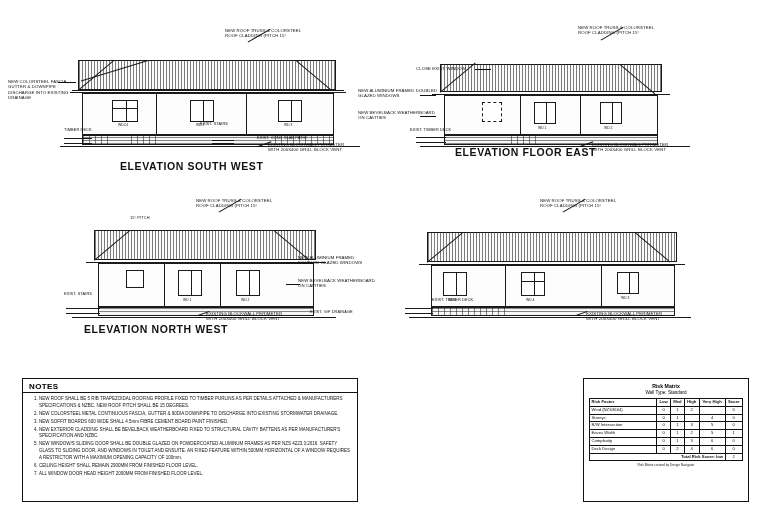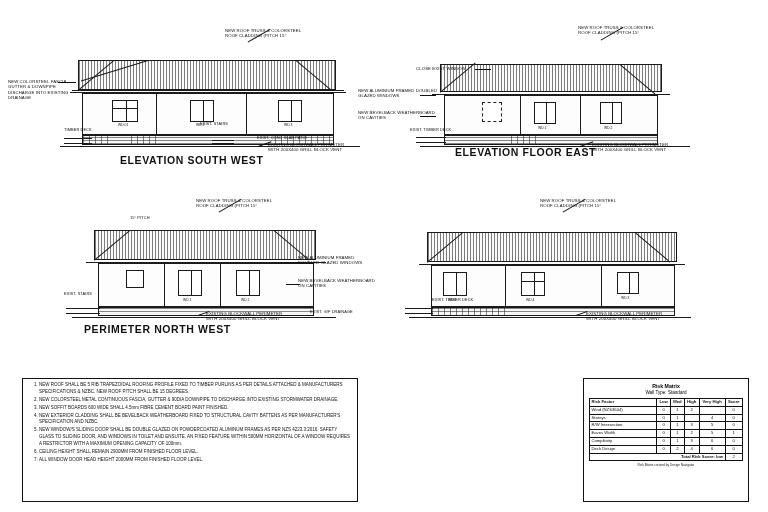--- a/index.html
+++ b/index.html
@@ -242,21 +242,21 @@
 
     <div class="block" style="left:22px;top:97px;width:252px;height:10px;"></div>
 
     <div class="thin" style="left:4px;top:100px;width:28px;"></div>
     <div class="thin" style="left:4px;top:105px;width:28px;"></div>
     <div class="ground" style="left:0px;top:108px;width:300px;"></div>
 
     <div class="thin" style="left:152px;top:102px;width:22px;"></div>
     <div class="thin" style="left:152px;top:105px;width:22px;"></div>
   </div>
-  <div class="caption" style="left:120px;top:154px;">ELEVATION SOUTH WEST</div>
+  <div class="caption" style="left:120px;top:160px;">ELEVATION SOUTH WEST</div>
 
   <div class="note" style="left:225px;top:28px;">NEW ROOF TRUSS &amp; COLORSTEEL
 ROOF CLADDING (PITCH 15°</div>
   <div class="leader" style="left:222px;top:42px;width:26px;transform:rotate(150deg);transform-origin:right center;"></div>
   <div class="note" style="left:8px;top:79px;">NEW COLORSTEEL FASCIA,
 GUTTER &amp; DOWNPIPE
 DISCHARGE INTO EXISTING
 DRAINAGE</div>
   <div class="leader" style="left:58px;top:82px;width:18px;"></div>
   <div class="note" style="left:268px;top:142px;">EXISTING BLOCKWALL PERIMETER
@@ -331,21 +331,21 @@
     </div>
     <div class="winlabel" style="left:181px;top:90px;">WD 2</div>
 
     <div class="win" style="left:66px;top:62px;width:18px;height:18px;"></div>
 
     <div class="block" style="left:38px;top:99px;width:216px;height:9px;"></div>
     <div class="ground" style="left:12px;top:109px;width:264px;"></div>
     <div class="thin" style="left:6px;top:100px;width:34px;"></div>
     <div class="thin" style="left:6px;top:105px;width:34px;"></div>
   </div>
-  <div class="caption" style="left:84px;top:323px;">PERIMETER NORTH  WEST</div>
+  <div class="caption" style="left:84px;top:323px;">ELEVATION NORTH  WEST</div>
 
   <div class="note" style="left:196px;top:198px;">NEW ROOF TRUSS &amp; COLORSTEEL
 ROOF CLADDING (PITCH 15°</div>
   <div class="leader" style="left:193px;top:212px;width:26px;transform:rotate(150deg);transform-origin:right center;"></div>
   <div class="note small" style="left:130px;top:216px;">15° PITCH</div>
   <div class="note" style="left:298px;top:255px;">NEW ALUMINIUM FRAMED
 DOUBLED GLAZED WINDOWS</div>
   <div class="leader" style="left:286px;top:262px;width:14px;"></div>
   <div class="note" style="left:298px;top:278px;">NEW BEVELBACK WEATHERBOARD
 ON CAVITIES</div>
@@ -391,20 +391,21 @@
 ROOF CLADDING (PITCH 15°</div>
   <div class="leader" style="left:537px;top:212px;width:26px;transform:rotate(150deg);transform-origin:right center;"></div>
   <div class="note small" style="left:432px;top:298px;">EXIST. TIMBER DECK</div>
   <div class="note small" style="left:310px;top:310px;">EXIST. G/F DRAINAGE</div>
   <div class="note" style="left:586px;top:311px;">EXISTING BLOCKWALL PERIMETER
 WITH 200X400 GRILL BLOCK VENT</div>
   <div class="leader" style="left:576px;top:315px;width:12px;transform:rotate(-20deg);"></div>
 
 
   <div id="notes-box">
+    <div class="hdr">NOTES</div>
     <ol>
       <li>NEW ROOF SHALL BE 5 RIB TRAPEZOIDAL ROOFING PROFILE FIXED TO TIMBER PURLINS AS PER  DETAILS ATTACHED &amp; MANUFACTURERS SPECIFICATIONS &amp; NZBC.  NEW ROOF PITCH SHALL BE 15 DEGREES.</li>
       <li>NEW COLORSTEEL METAL CONTINUOUS FASCIA, GUTTER &amp; 90DIA DOWNPIPE TO DISCHARGE INTO EXISTING STORMWATER DRAINAGE.</li>
       <li>NEW SOFFIT BOARDS 600 WIDE SHALL 4.5mm FIBRE CEMENT BOARD PAINT FINISHED.</li>
       <li>NEW EXTERIOR CLADDING SHALL BE BEVELBACK WEATHERBOARD FIXED TO STRUCTURAL CAVITY BATTENS AS PER MANUFACTURER'S SPECIFICATION AND NZBC.</li>
       <li>NEW WINDOW/S SLIDING DOOR SHALL BE DOUBLE GLAZED ON POWDERCOATED ALUMINUM FRAMES AS PER NZS 4223.3:2016. SAFETY GLASS TO SLIDING DOOR, AND WINDOWS IN TOILET AND ENSUITE. AN FIXED FEATURE WITHIN 500MM HORIZONTAL OF A WINDOW REQUIRES A RESTRICTOR WITH A MAXIMUM OPENING CAPACITY OF 100mm.</li>
       <li>CEILING HEIGHT SHALL REMAIN  2900MM FROM FINISHED FLOOR LEVEL.</li>
       <li>ALL  WINDOW DOOR HEAD HEIGHT 2000MM FROM FINISHED FLOOR LEVEL.</li>
     </ol>
   </div>

